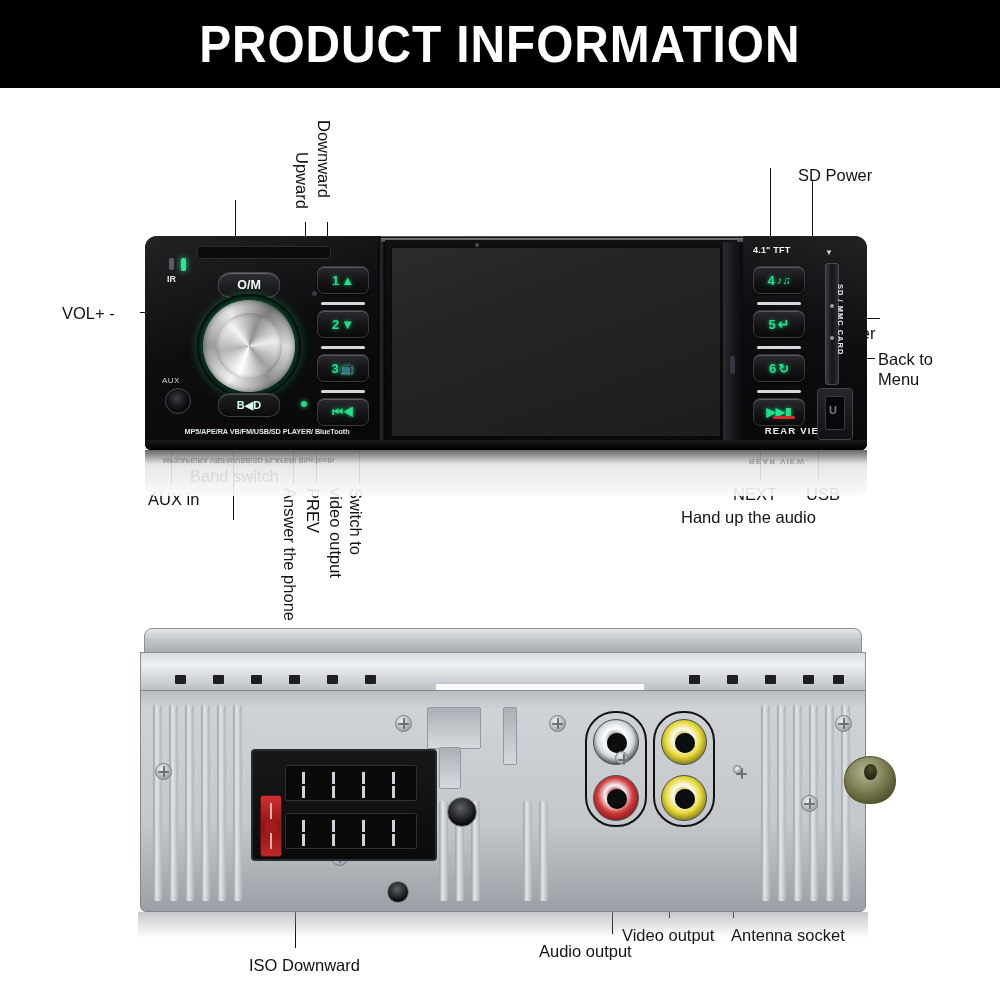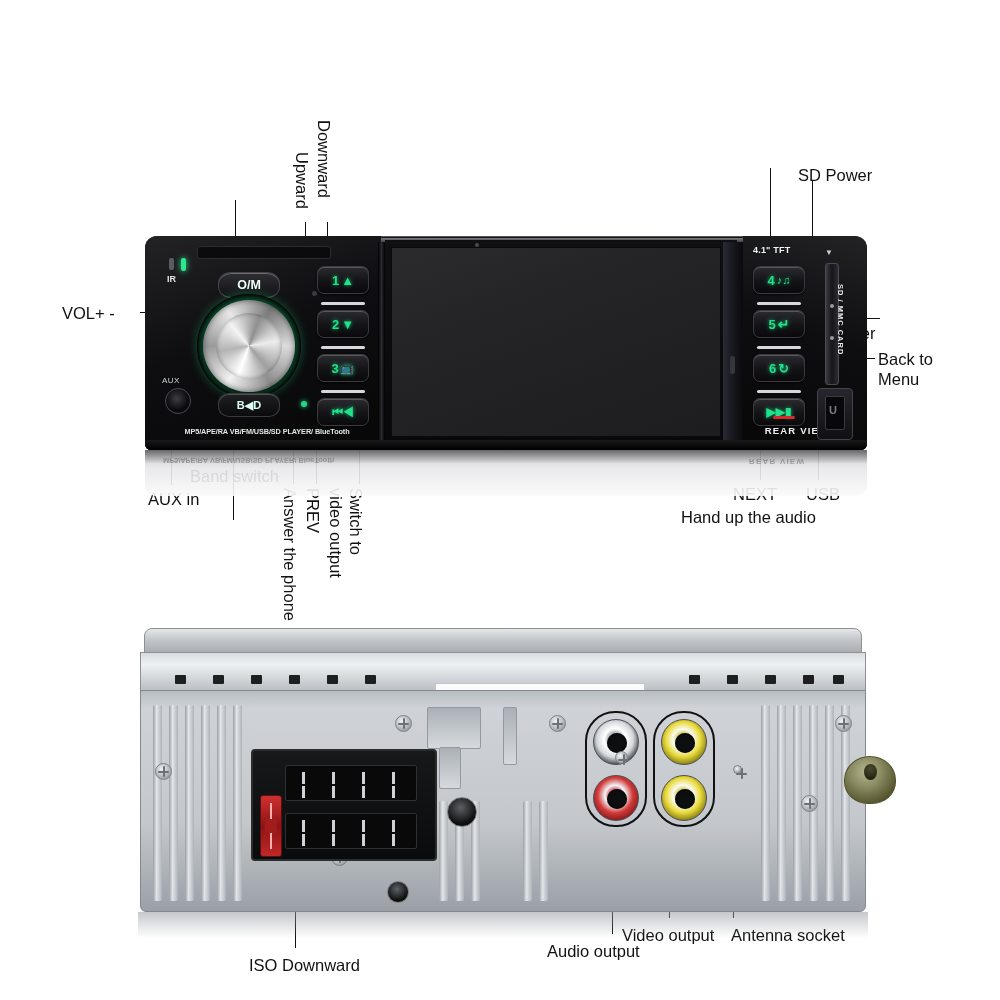--- a/index.html
+++ b/index.html
@@ -293,20 +293,23 @@
   .rear-shadow{
     position:absolute; left:138px; top:912px; width:730px; height:26px;
     background:linear-gradient(rgba(150,155,160,.55), rgba(255,255,255,0));
   }
 </style>
 </head>
 <body>
 
 <div id="page">
 
+  <div class="header">
+    <div class="header-title">PRODUCT INFORMATION</div>
+  </div>
 
   <div class="lead v" style="left:235px; top:200px; height:52px;"></div>
 
   <div class="cl rot" style="left:312px; top:152px;">Upward</div>
   <div class="lead v" style="left:305px; top:222px; height:46px;"></div>
 
   <div class="cl rot" style="left:334px; top:120px;">Downward</div>
   <div class="lead v" style="left:327px; top:222px; height:90px;"></div>
 
   <div class="lead v" style="left:770px; top:168px; height:86px;"></div>
@@ -444,21 +447,21 @@
 
   <div class="reflection">
     <div class="refl-text" style="left:18px; top:6px;">MP5/APE/RA VB/FM/USB/SD PLAYER/ BlueTooth</div>
     <div class="refl-text" style="left:604px; top:7px; font-size:8px; letter-spacing:1.2px;">REAR VIEW</div>
   </div>
   <div class="refl-dark"></div>
 
   <div class="cl" style="left:249px; top:955px;">ISO Downward</div>
   <div class="lead v" style="left:295px; top:878px; height:70px;"></div>
 
-  <div class="cl" style="left:539px; top:941px;margin-left:8px;">Audio output</div>
+  <div class="cl" style="left:539px; top:941px;">Audio output</div>
   <div class="lead v" style="left:612px; top:876px; height:58px;"></div>
 
   <div class="cl" style="left:622px; top:925px;">Video output</div>
   <div class="lead v" style="left:669px; top:876px; height:42px;"></div>
 
   <div class="cl" style="left:731px; top:925px;">Antenna socket</div>
   <div class="lead v" style="left:733px; top:790px; height:128px;"></div>
 
   <div class="rear-unit">
     <div class="rear-sleeve-top"></div>

